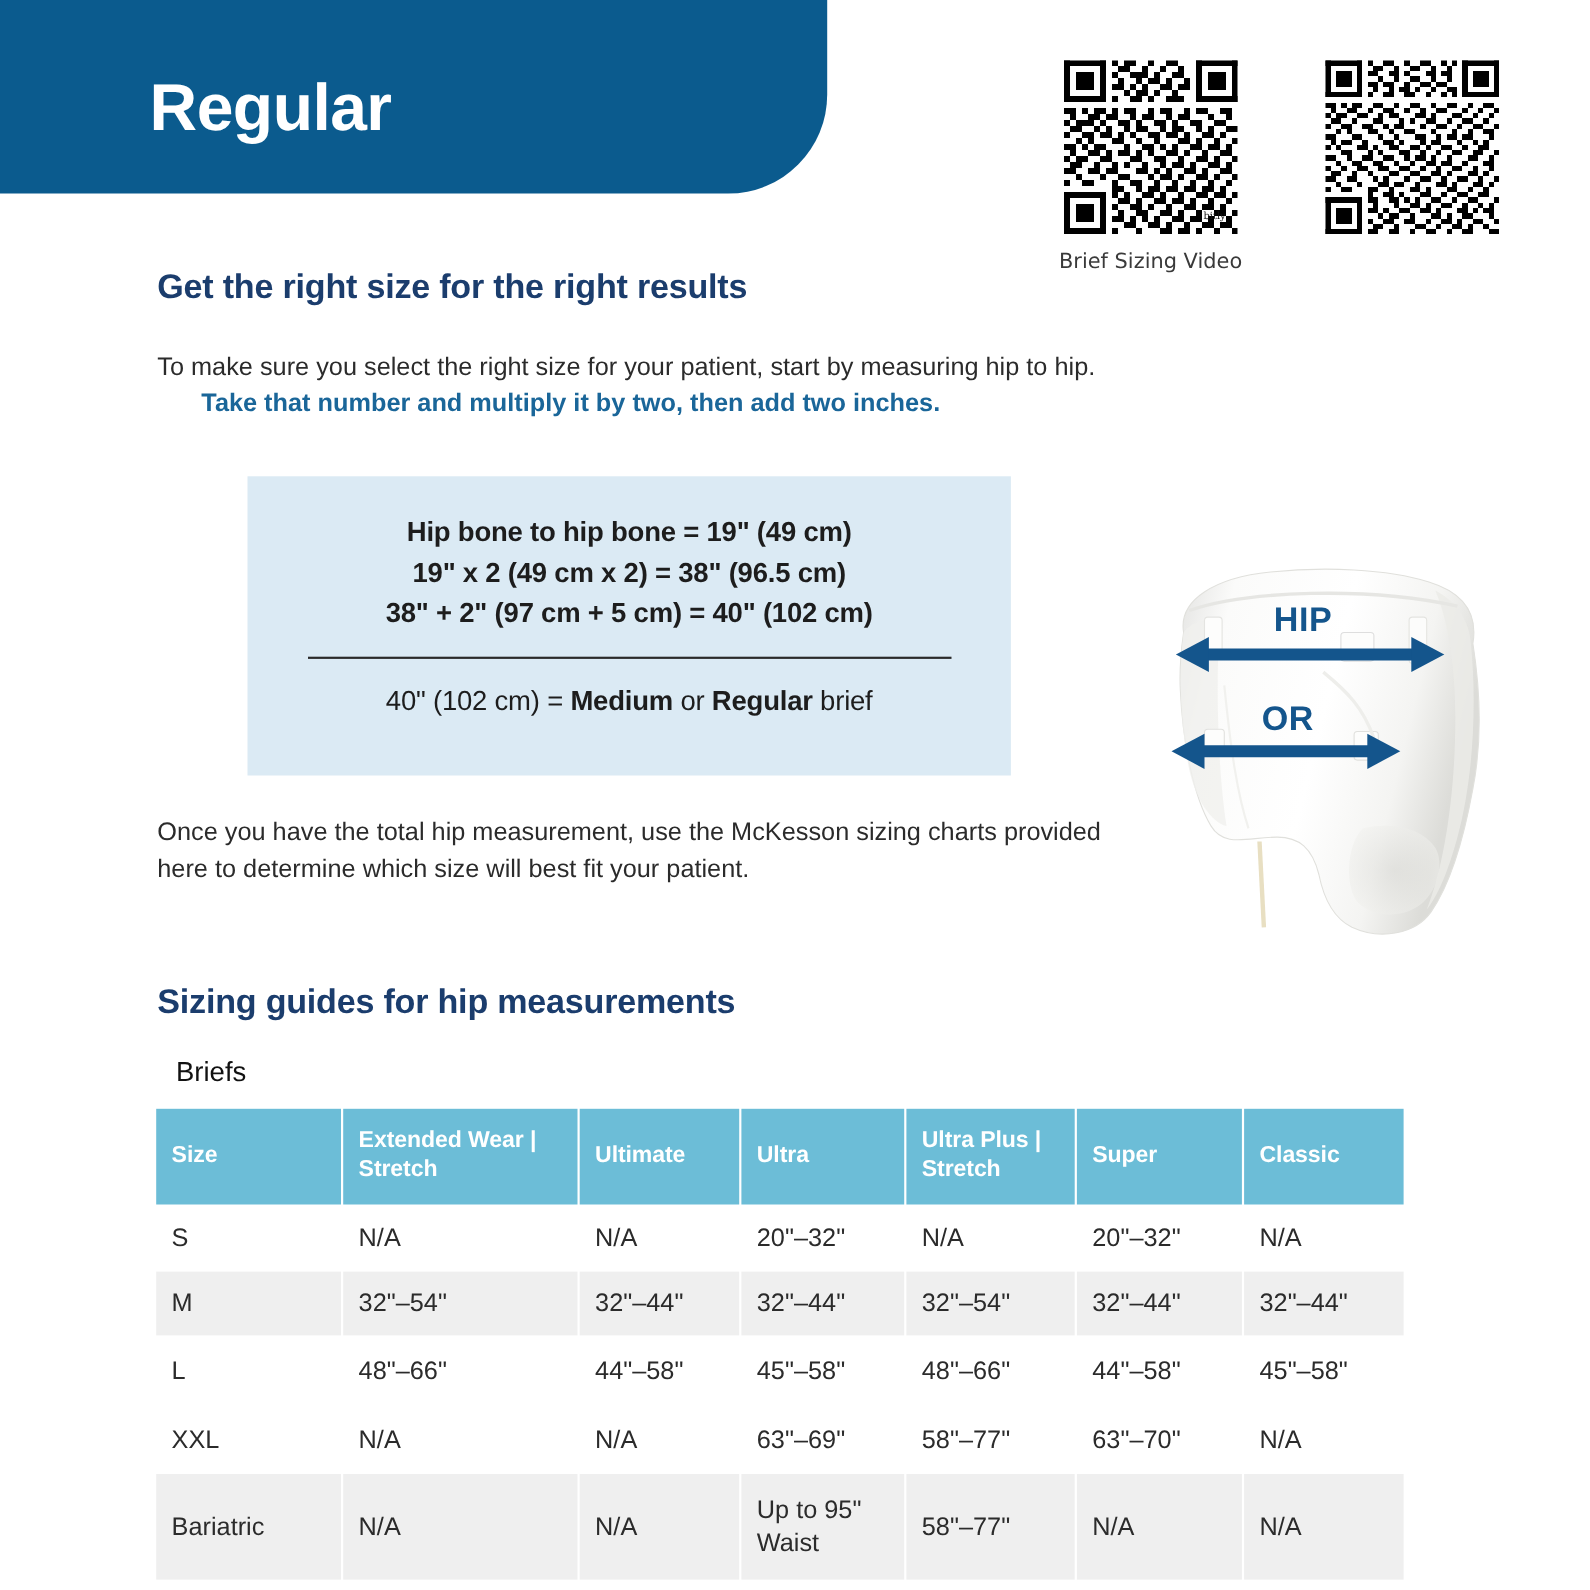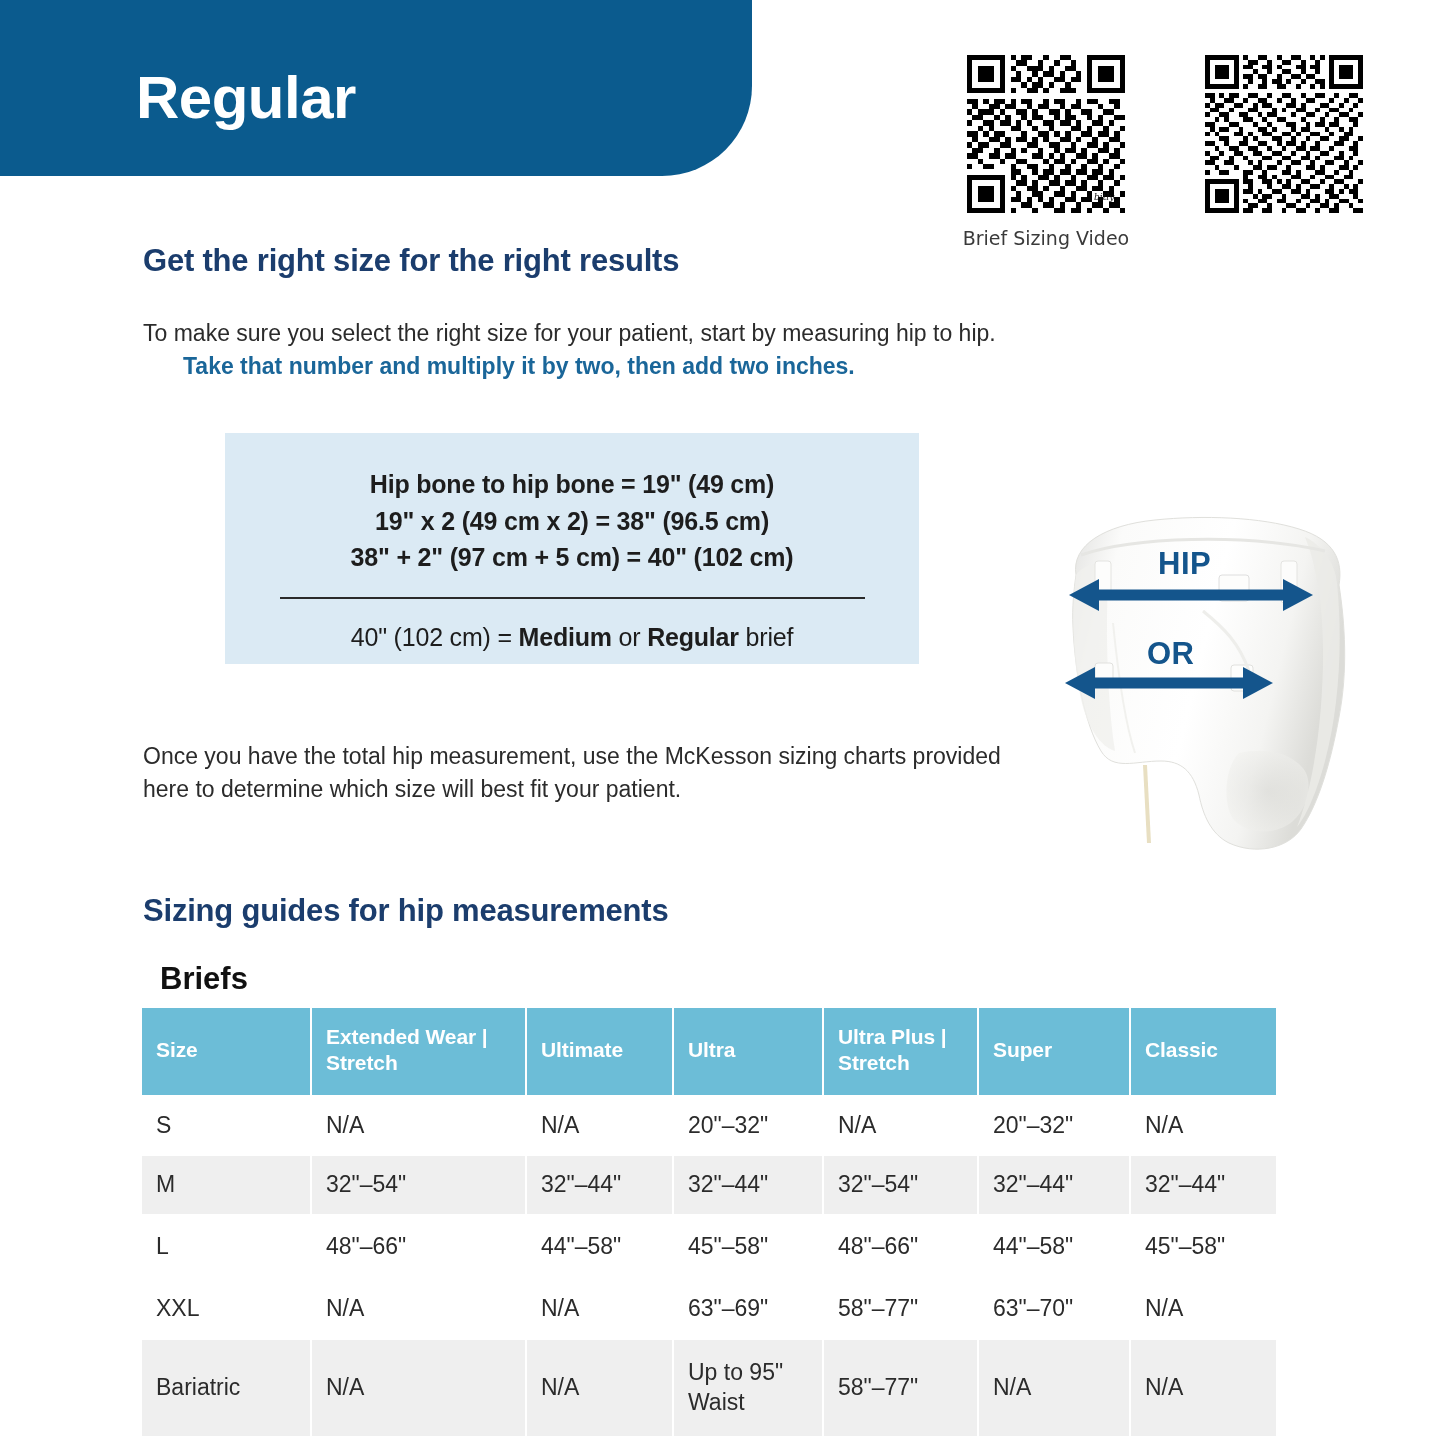--- a/index.html
+++ b/index.html
@@ -49,21 +49,20 @@
     font-size: 19px;
     color: #3a3a3a;
     line-height: 1.25;
     font-family: "DejaVu Sans", sans-serif;
   }
   #qr-bitly-mark {
     position: absolute;
     left: 1094px; top: 192px;
     font-size: 9px;
     color: #111;
-    font-style: italic;
     font-family: "DejaVu Serif", serif;
   }
 
   
   .section-heading {
     position: absolute;
     font-size: 31px;
     font-weight: bold;
     color: #1b3d6d;
     letter-spacing: -0.2px;
@@ -84,21 +83,21 @@
     color: #1a6699;
     font-weight: bold;
     margin-left: 40px;
   }
   #post-paragraph { left: 143px; top: 740px; width: 860px; }
 
   
   #calc-box {
     position: absolute;
     left: 225px; top: 433px;
-    width: 694px; height: 231px;
+    width: 694px; height: 272px;
     background: #dbeaf4;
   }
   #calc-lines {
     padding-top: 33px;
     text-align: center;
   }
   .calc-line {
     font-size: 25px;
     font-weight: bold;
     color: #1d1d1d;
@@ -134,22 +133,22 @@
     color: #14558c;
     letter-spacing: 0.5px;
   }
   #label-hip { left: 1158px; top: 546px; }
   #label-or  { left: 1147px; top: 636px; }
 
   
   #table-subtitle {
     position: absolute;
     left: 160px; top: 961px;
-    font-size: 31px;
-    font-weight: bold;
+    font-size: 25px;
+    font-weight: normal;
     color: #111111;
   }
   #sizing-table-wrap {
     position: absolute;
     left: 140px; top: 1006px;
     width: 1130px;
   }
   table#sizing-table {
     border-collapse: separate;
     border-spacing: 2px 2px;

